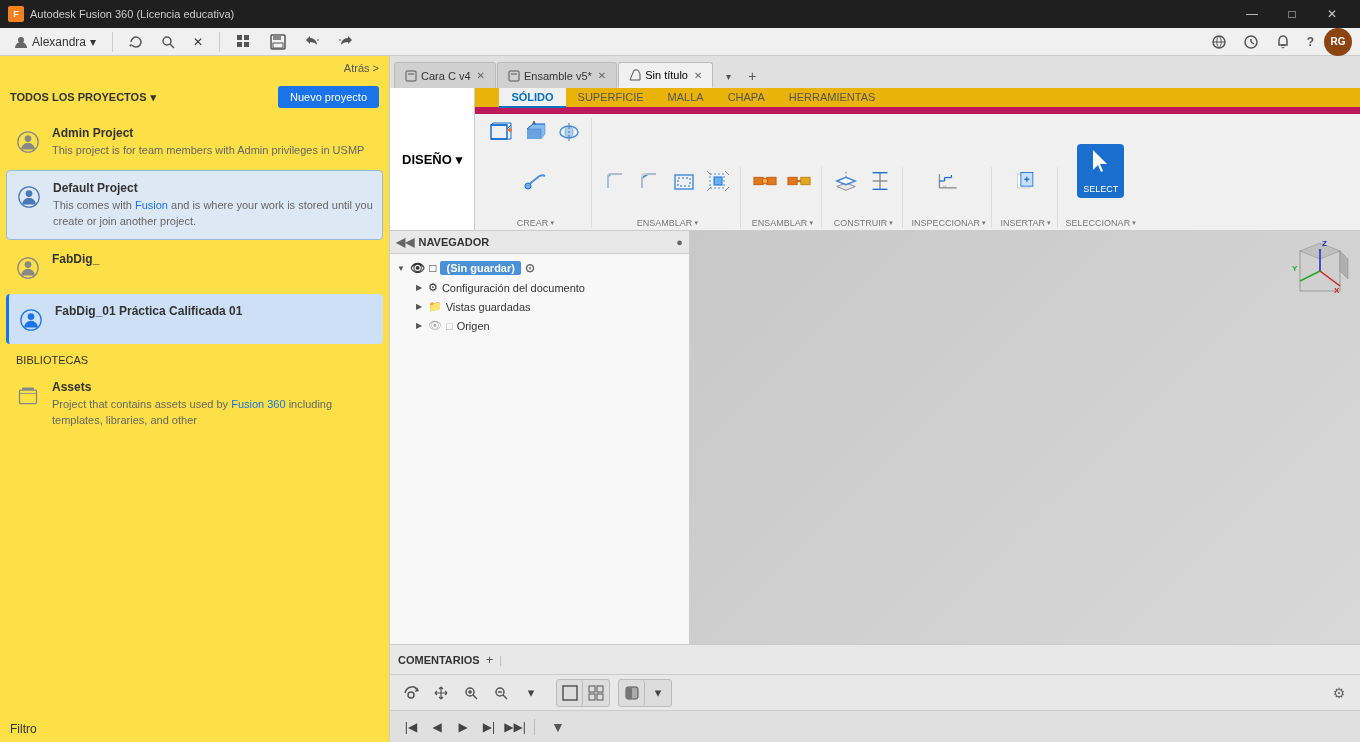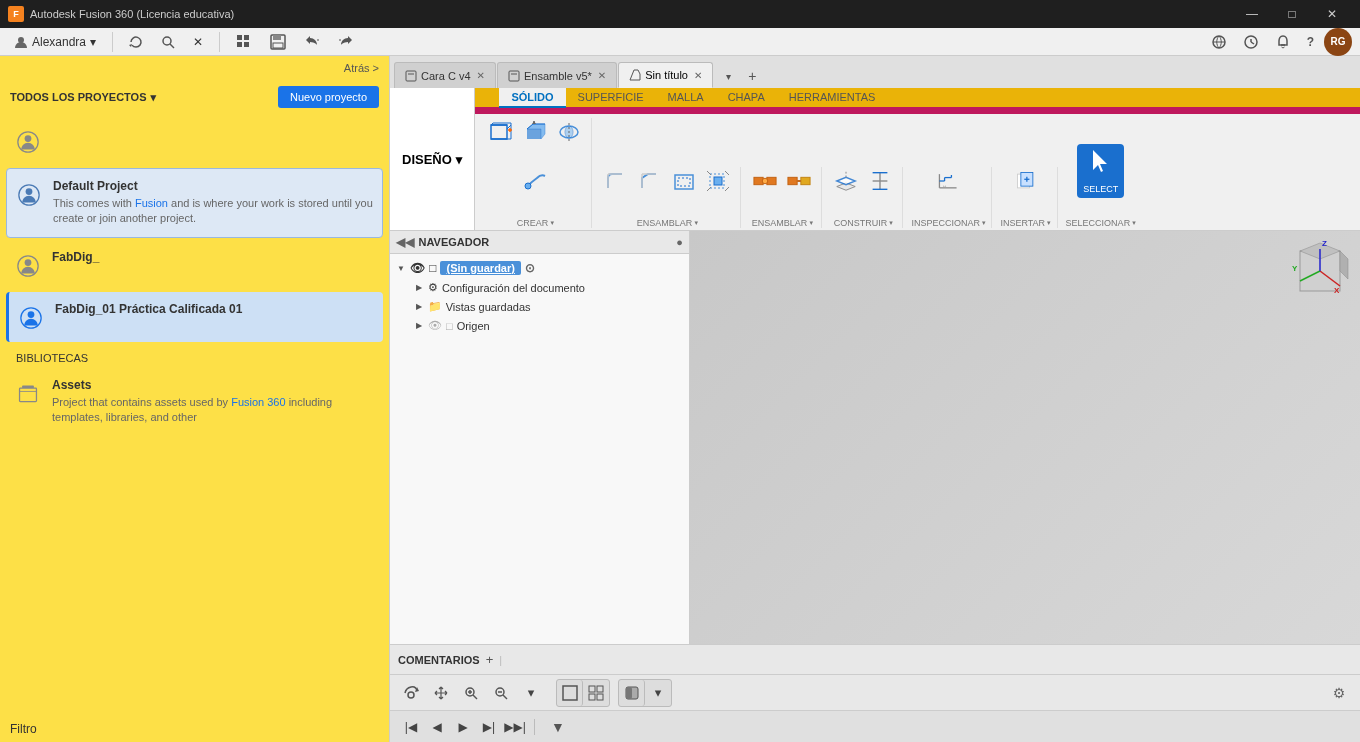--- a/index.html
+++ b/index.html
@@ -248,21 +248,21 @@
     .nav-tree { padding: 4px 0; flex: 1; overflow-y: auto; }
     .nav-item {
       display: flex; align-items: center;
       padding: 3px 6px; font-size: 11px; color: #333;
       cursor: pointer; gap: 4px;
     }
     .nav-item .expand { font-size: 8px; color: #555; width: 10px; text-align: center; }
     .nav-item.root { font-weight: 600; }
     .nav-item .doc-name {
       background: #4a90d9; color: white;
-      padding: 1px 6px; border-radius: 2px; font-size: 11px; text-decoration: underline;
+      padding: 1px 6px; border-radius: 2px; font-size: 11px;
     }
 
     
     #canvas { flex: 1; background: #d0d0d0; position: relative; }
     #canvas-bg {
       width: 100%; height: 100%;
       background: linear-gradient(135deg, #c8c8c8 0%, #d8d8d8 100%);
     }
     .axis-indicator {
       position: absolute; top: 10px; right: 10px;
@@ -445,20 +445,24 @@
 
 
         <div class="project-item">
           <div class="project-icon">
             <svg width="26" height="26" viewBox="0 0 26 26">
               <circle cx="13" cy="13" r="12" fill="none" stroke="#888" stroke-width="1.5"></circle>
               <circle cx="13" cy="9" r="4" fill="#888"></circle>
               <path d="M5 22c0-4.4 3.6-8 8-8s8 3.6 8 8" fill="#888"></path>
             </svg>
           </div>
+          <div class="project-text">
+            <div class="project-name">Admin Project</div>
+            <div class="project-desc">This project is for team members with Admin privileges in USMP</div>
+          </div>
         </div>
 
         <div class="project-item active">
           <div class="project-icon">
             <svg width="26" height="26" viewBox="0 0 26 26">
               <circle cx="13" cy="13" r="12" fill="none" stroke="#4a7ab5" stroke-width="1.5"></circle>
               <circle cx="13" cy="9" r="4" fill="#4a7ab5"></circle>
               <path d="M5 22c0-4.4 3.6-8 8-8s8 3.6 8 8" fill="#4a7ab5"></path>
             </svg>
           </div>

